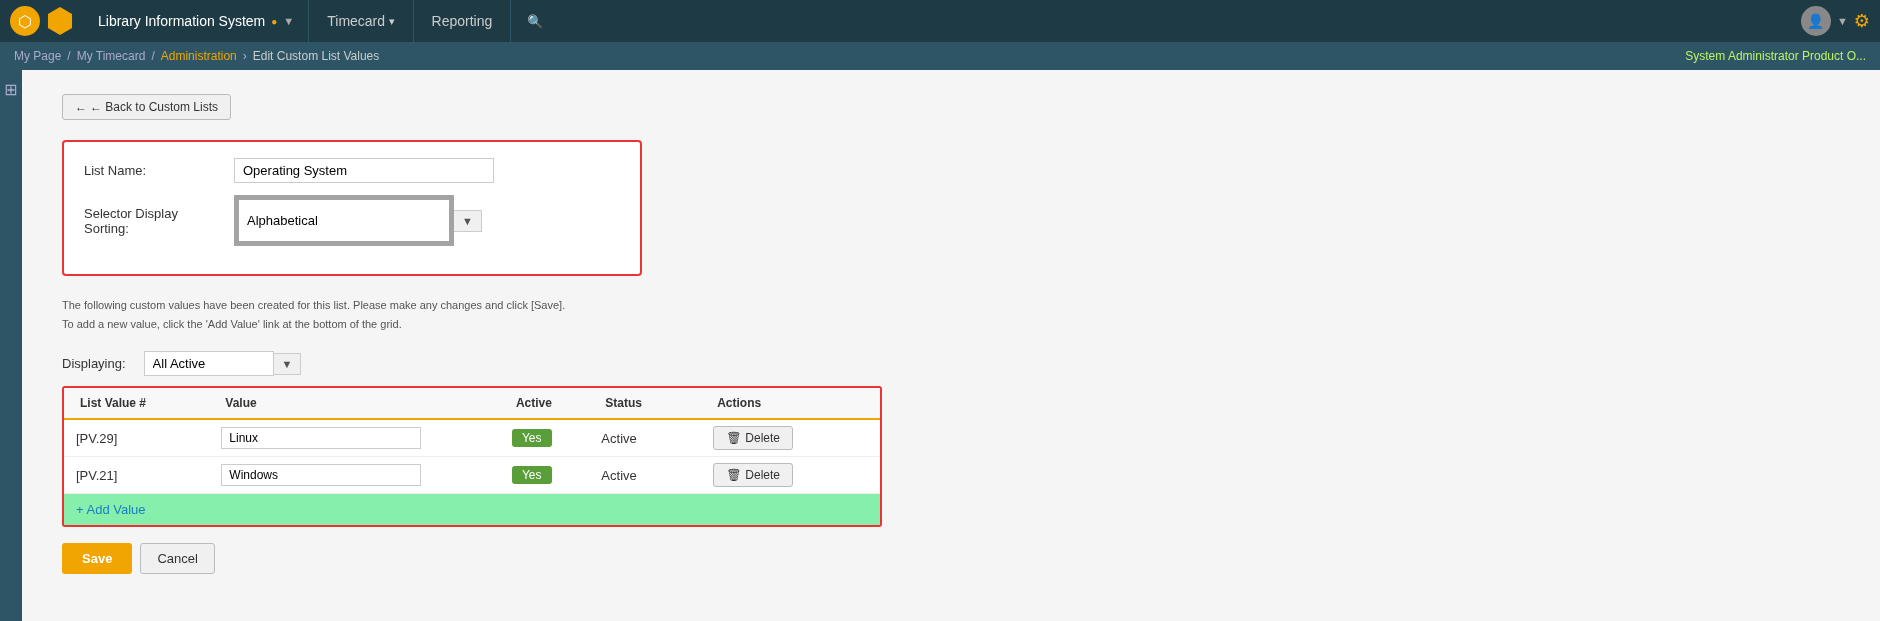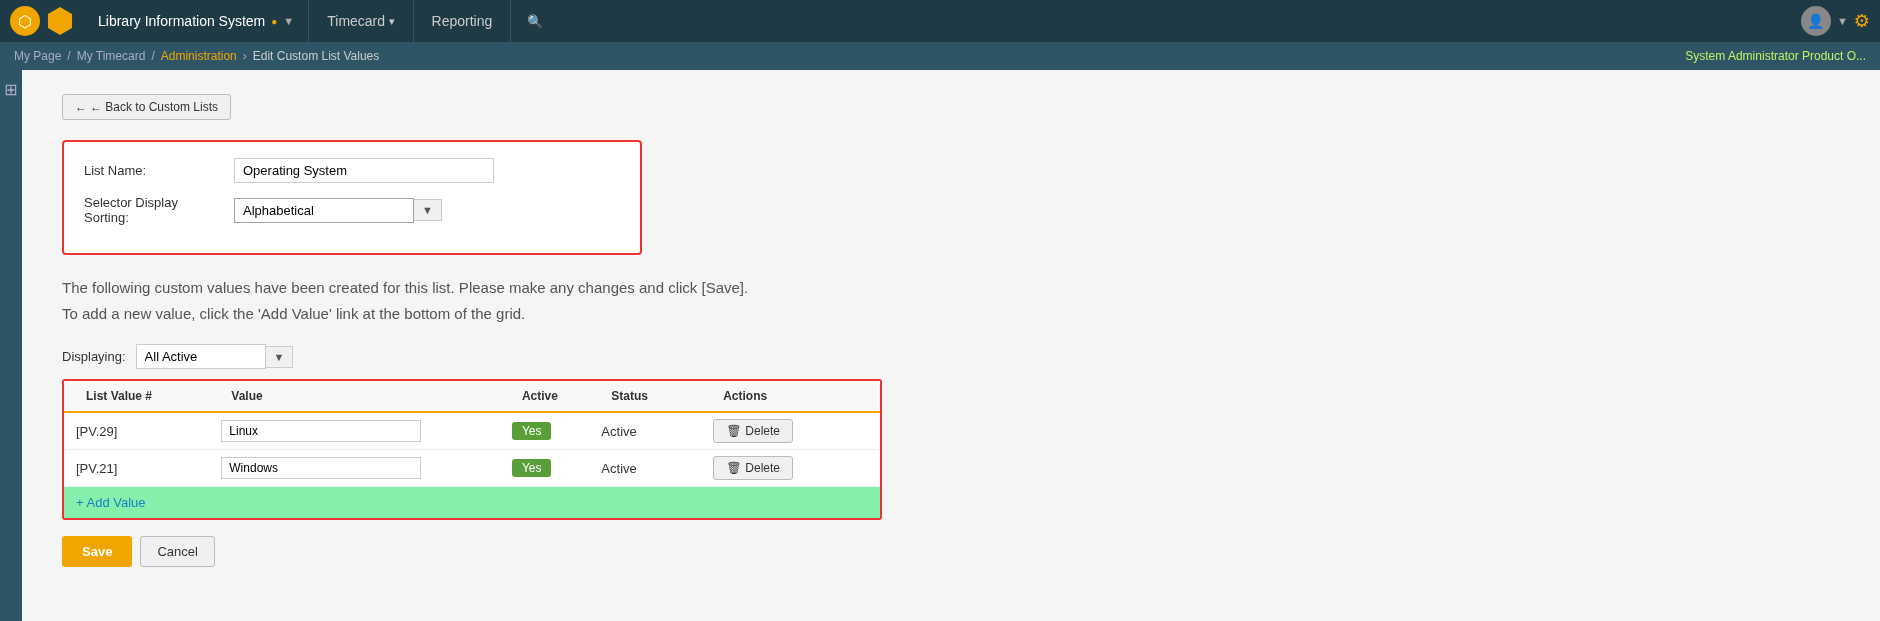--- a/index.html
+++ b/index.html
@@ -188,52 +188,52 @@
       font-size: 13px;
       width: 260px;
       outline: none;
     }
     .form-select-wrapper {
       display: flex;
       align-items: center;
       gap: 0;
     }
     .form-select {
-      border: 1px solid #a3a3a3;
-      padding: 4px 8px;
-      font-size: 13px;
-      width: 180px;
+      border: 5px solid #a3a3a3;
+      padding: 13px 8px;
+      font-size: 13px;
+      width: 220px;
       appearance: none;
       background: #fff;
       outline: none;
     }
     .form-select-arrow {
       border: 1px solid #ccc;
       border-left: none;
       padding: 4px 8px;
       background: #f0f0f0;
       cursor: pointer;
       font-size: 11px;
       color: #555;
     }
 
     
     .desc-text {
-      font-size: 15px;
+      font-size: 11px;
       color: #555;
       line-height: 1.7;
       margin-bottom: 18px;
       max-width: 700px;
     }
 
     
     .displaying-row {
       display: flex;
       align-items: center;
-      gap: 10px;
+      gap: 18px;
       margin-bottom: 10px;
     }
     .displaying-label {
       font-size: 13px;
       color: #333;
     }
     .displaying-select-wrapper {
       display: flex;
       align-items: center;
     }
@@ -266,21 +266,21 @@
     }
     .data-table {
       width: 100%;
       border-collapse: collapse;
     }
     .data-table thead tr {
       background: #f8f8f8;
       border-bottom: 2px solid #f0a500;
     }
     .data-table th {
-      padding: 8px 22px;
+      padding: 8px 16px;
       font-size: 12px;
       font-weight: bold;
       color: #333;
       text-align: left;
     }
     .data-table td {
       padding: 6px 12px;
       font-size: 13px;
       border-bottom: 1px solid #eee;
       vertical-align: middle;

